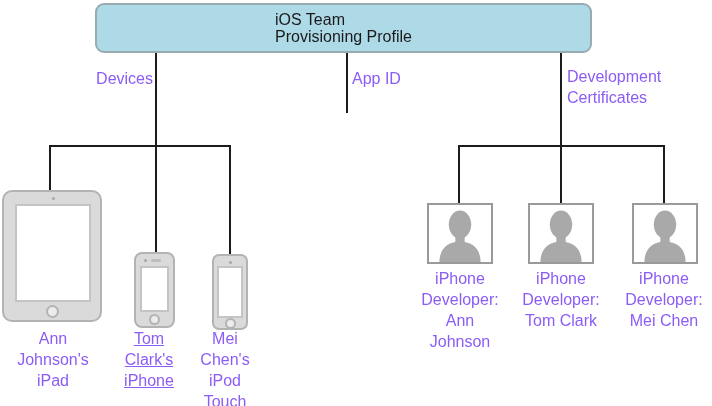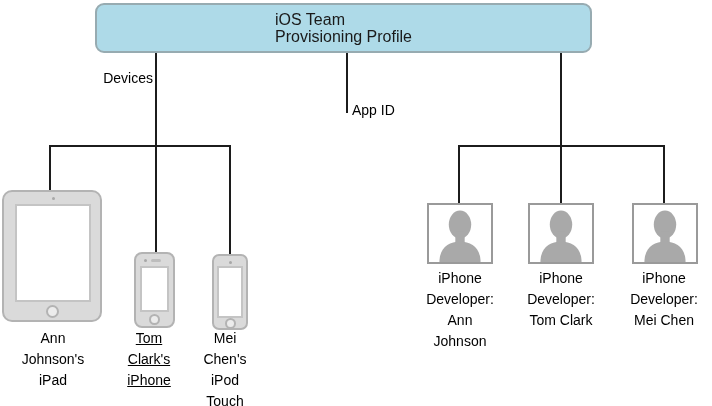--- a/index.html
+++ b/index.html
@@ -7,25 +7,25 @@
   body { font-family: "Liberation Sans", "DejaVu Sans", sans-serif; color: #1a1a1a; }
   .canvas {
     position: relative;
     width: 712px;
     height: 406px;
     background: #ffffff;
     overflow: hidden;
   }
   .lbl {
     position: absolute;
-    font-size: 14px;
+    font-size: 16px;
     line-height: 21px;
     white-space: pre-line;
     text-align: center;
-    color: #000000;
+    color: #8b5cf6;
   }
   .node {
     position: absolute;
     display: flex;
     align-items: center;
     justify-content: center;
     text-align: left;
     font-size: 16px;
     line-height: 17px;
     white-space: pre-line;
@@ -99,21 +99,23 @@
   <div class="line" style="left:229px; top:145px; width:2px; height:109px;"></div>
 
   <div class="line" style="left:458px; top:145px; width:207px; height:2px;"></div>
   <div class="line" style="left:458px; top:145px; width:2px; height:58px;"></div>
   <div class="line" style="left:663px; top:145px; width:2px; height:58px;"></div>
 
   <div class="node root-box">iOS Team
 Provisioning Profile</div>
 
   <div class="lbl" style="left:53px; top:68px; width:100px; text-align:right;">Devices</div>
-  <div class="lbl" style="left:352px; top:68px; text-align:left;margin-top:32px;">App ID</div>
+  <div class="lbl" style="left:352px; top:68px; text-align:left;">App ID</div>
+  <div class="lbl" style="left:567px; top:66px; width:130px; text-align:left;">Development
+Certificates</div>
 
 
   <div class="device-body" style="left:2px; top:190px; width:100px; height:132px; border-radius:10px;">
     <div class="cam-dot" style="left:48px; top:5px;"></div>
     <div class="device-screen" style="left:11px; top:12px; width:76px; height:98px;"></div>
     <div class="home-btn" style="left:42px; top:113px; width:13px; height:13px;"></div>
   </div>
 
   <div class="device-body" style="left:134px; top:252px; width:41px; height:76px; border-radius:8px;">
     <div class="cam-dot" style="left:8px; top:5px;"></div>

